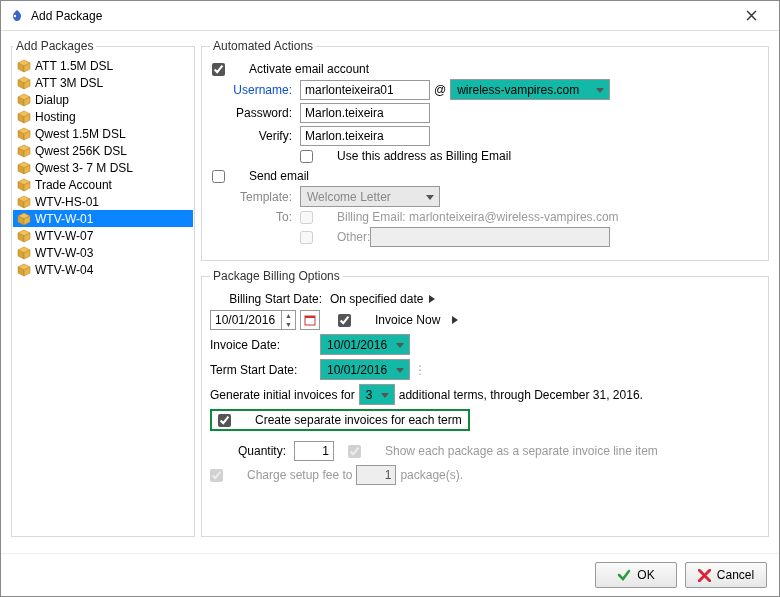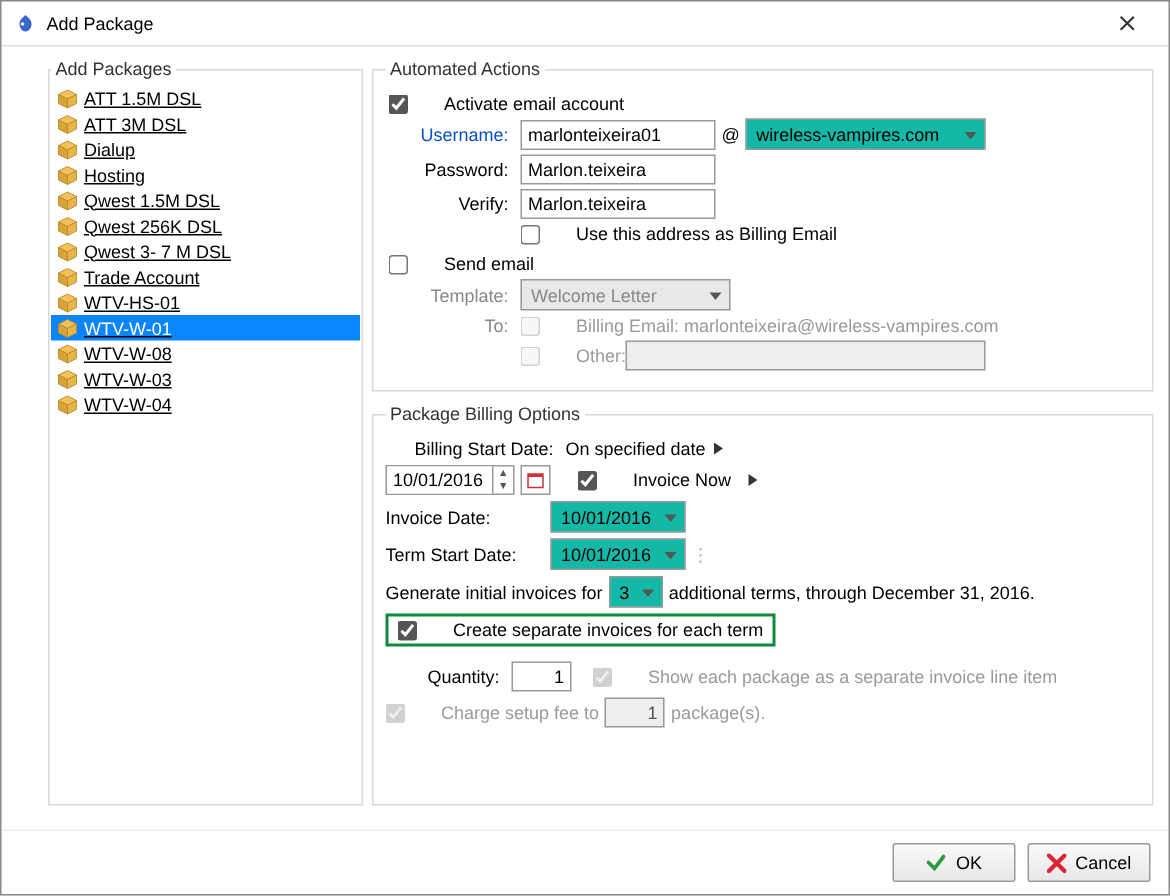--- a/index.html
+++ b/index.html
@@ -4,23 +4,23 @@
 <style>
   * { box-sizing: border-box; font-family: "Segoe UI", Tahoma, sans-serif; font-size: 12px; }
   body { margin: 0; background: #fff; width: 780px; height: 597px; border: 1px solid #888; display: flex; flex-direction: column; }
   .titlebar { height: 30px; display: flex; align-items: center; padding: 0 8px; border-bottom: 1px solid #ddd; }
   .titlebar .icon { width: 16px; height: 16px; margin-right: 6px; display:flex; align-items:center; justify-content:center; }
   .titlebar .title { flex: 1; }
   .titlebar .close { width: 40px; height: 28px; display: flex; align-items:center; justify-content:center; cursor:pointer; }
   .content { flex: 1; display: flex; padding: 8px 10px; gap: 6px; overflow:hidden; }
   fieldset { border: 1px solid #d8d8d8; margin: 0 0 8px 0; padding: 6px 8px 10px 8px; }
   legend { color: #333; padding: 0 3px; }
-  .left { width: 210px; display:flex; flex-direction:column;margin-left:21px; }
+  .left { width: 184px; display:flex; flex-direction:column; }
   .left fieldset { flex:1; padding:4px 1px; }
-  .pkg-list { list-style:none; margin:0; padding:0;text-decoration:underline; }
+  .pkg-list { list-style:none; margin:0; padding:0; }
   .pkg-list li { display:flex; align-items:center; height:17px; padding:0 4px; cursor:pointer; white-space:nowrap; }
   .pkg-list li.selected { background:#0a84ff; color:#fff; }
   .pkg-icon { width:14px; height:14px; margin-right:4px; display:inline-flex; }
   .right { flex:1; display:flex; flex-direction:column; overflow:hidden; }
   .row { display:flex; align-items:center; margin:3px 0; }
   .row .label { width:90px; text-align:right; padding-right:8px; color:#000; }
   .row .label.blue { color:#0a4fc9; }
   .row .label.disabled { color:#888; }
   input[type=text] { height:20px; border:1px solid #999; padding:0 4px; }
   input[type=checkbox] { margin:0 4px 0 0; vertical-align:middle; accent-color:#555;}
@@ -169,21 +169,21 @@
             <span>WTV-W-01</span>
           </li>
           <li>
             <span class="pkg-icon">
               <svg width="14" height="14" viewBox="0 0 14 14">
                 <path d="M7 1 L13 4 L7 7 L1 4 Z" fill="#f5c05a" stroke="#b88a2a" stroke-width="0.6"></path>
                 <path d="M1 4 L1 10 L7 13 L7 7 Z" fill="#d9a33a" stroke="#b88a2a" stroke-width="0.6"></path>
                 <path d="M13 4 L13 10 L7 13 L7 7 Z" fill="#e7b64b" stroke="#b88a2a" stroke-width="0.6"></path>
               </svg>
             </span>
-            <span>WTV-W-08</span>
+            <span>WTV-W-07</span>
           </li>
           <li>
             <span class="pkg-icon">
               <svg width="14" height="14" viewBox="0 0 14 14">
                 <path d="M7 1 L13 4 L7 7 L1 4 Z" fill="#f5c05a" stroke="#b88a2a" stroke-width="0.6"></path>
                 <path d="M1 4 L1 10 L7 13 L7 7 Z" fill="#d9a33a" stroke="#b88a2a" stroke-width="0.6"></path>
                 <path d="M13 4 L13 10 L7 13 L7 7 Z" fill="#e7b64b" stroke="#b88a2a" stroke-width="0.6"></path>
               </svg>
             </span>
             <span>WTV-W-03</span>

